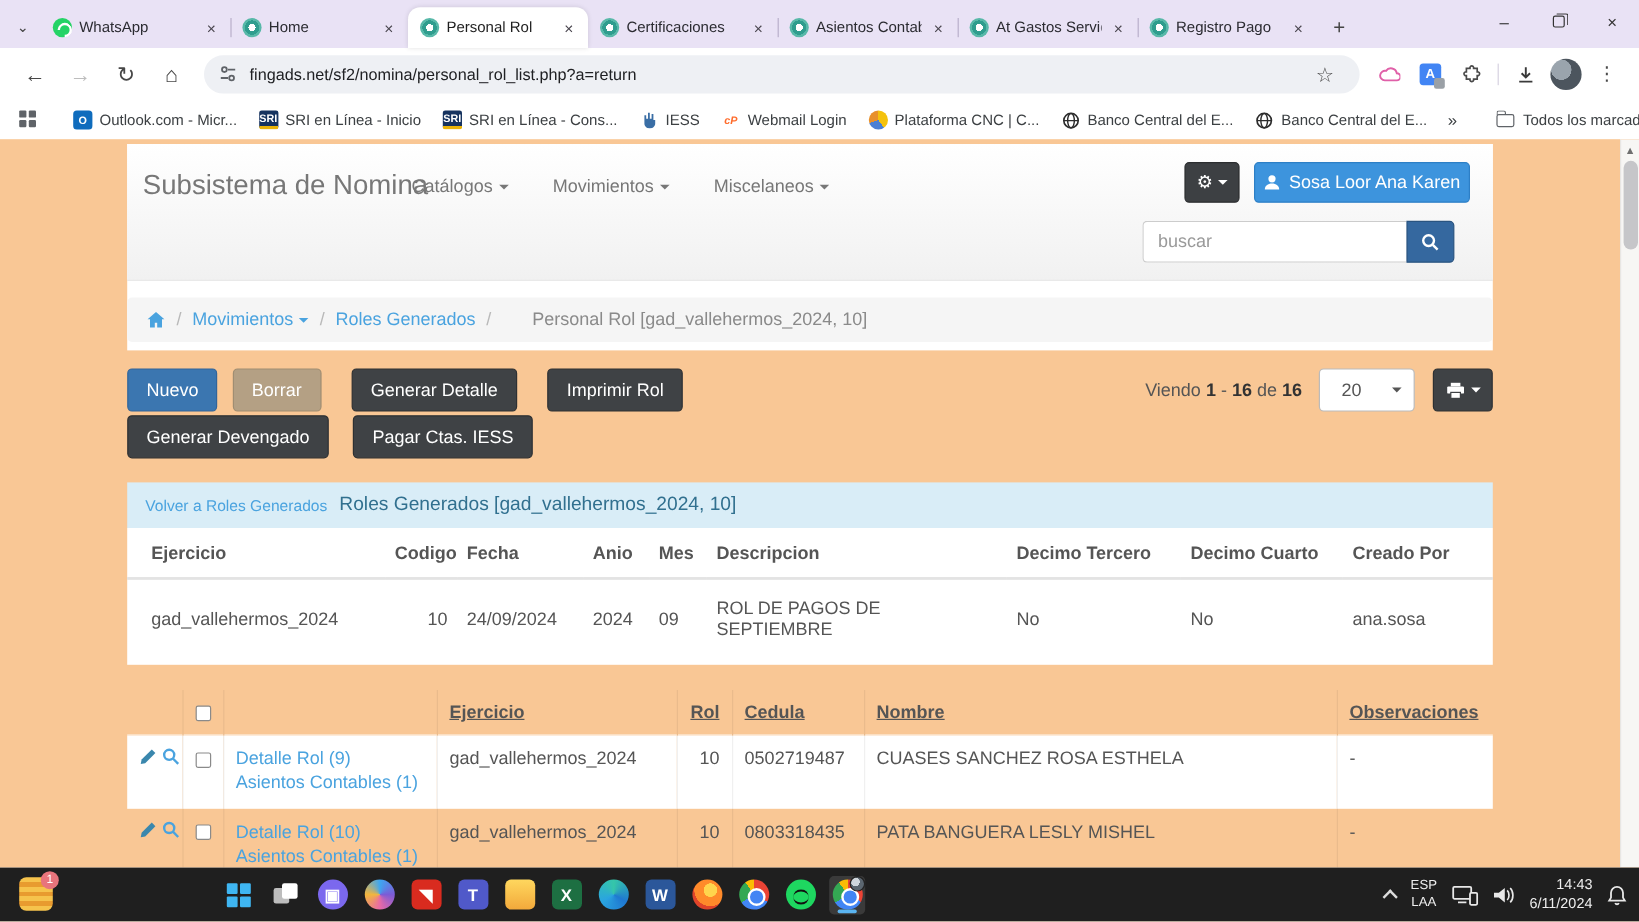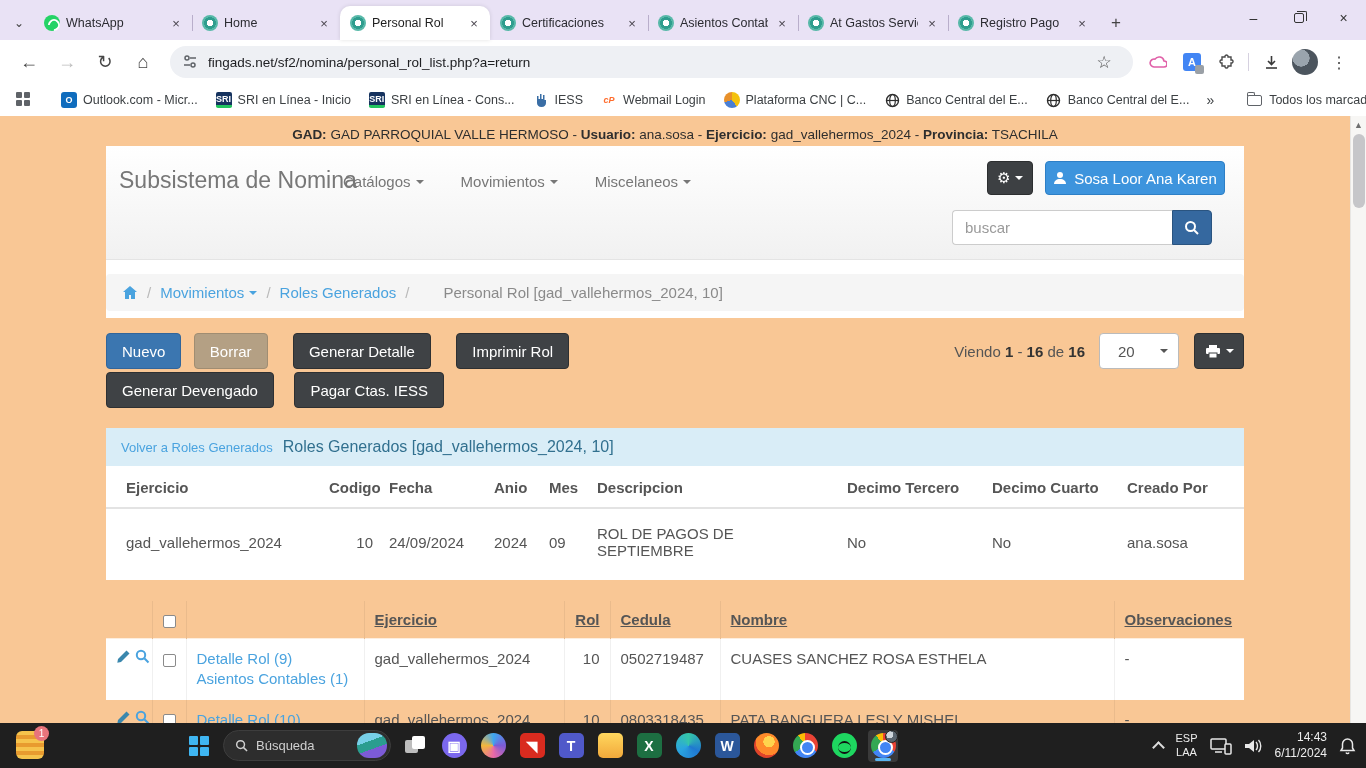--- a/index.html
+++ b/index.html
@@ -36,21 +36,21 @@
   .translate-ic { width:18px; height:18px; background:#4285f4; border-radius:3px; color:#fff; font-size:11px; font-weight:bold; display:flex; align-items:center; justify-content:center; position:relative; }
   .translate-ic::after { content:""; position:absolute; right:-3px; bottom:-3px; width:9px; height:9px; background:#9aa0a6; border-radius:2px; }
 
   .bookmarks { position:absolute; top:84px; left:0; right:0; height:32px; background:#fff; display:flex; align-items:center; padding:0 10px; }
   .bm-apps { width:16px; height:16px; display:grid; grid-template-columns:6px 6px; grid-template-rows:6px 6px; gap:2px; margin:0 6px; }
   .bm-apps span { background:#5f6368; border-radius:1px; }
   .bm-divider { width:1px; height:16px; background:#dadce0; margin:0 8px; }
   .bm-item { display:flex; align-items:center; font-size:12.5px; color:#3c4043; margin:0 9px; white-space:nowrap; }
   .bm-item .ic { width:16px; height:16px; margin-right:6px; display:flex; align-items:center; justify-content:center; font-size:9px; flex:none; }
   .ic-outlook { background:#0f6cbd; color:#fff; border-radius:3px; font-weight:bold; font-size:10px; }
-  .ic-sri { background:#16335f; color:#fff; border-radius:2px; font-weight:bold; font-size:6.5px; border-bottom:3px solid #22c55e; }
+  .ic-sri { background:#16335f; color:#fff; border-radius:2px; font-weight:bold; font-size:6.5px; border-bottom:3px solid #eab308; }
   .ic-cp { color:#ff6c2c; font-weight:bold; font-style:italic; font-size:11px; }
   .ic-cnc { background:conic-gradient(#f4c20d 0 40%, #4a7fd4 40% 70%, #e8902a 70%); border-radius:50%; }
   .bm-spacer { flex:1; }
   .bm-more { font-size:14px; color:#3c4043; margin:0 8px; }
   .folder-ic { width:15px; height:11px; background:#fff; border:1.5px solid #5f6368; border-radius:2px; position:relative; margin-right:7px; }
   .folder-ic::before { content:""; position:absolute; top:-4px; left:-1px; width:6px; height:3px; border:1.5px solid #5f6368; border-bottom:none; border-radius:2px 2px 0 0; }
 
   
   .page { position:absolute; top:116px; left:0; bottom:45px; right:0; background:#f9c795; overflow:hidden; }
   .page-inner { margin-right:16px; height:100%; }
@@ -311,33 +311,20 @@
   <span class="bm-spacer"></span>
   <span class="bm-divider"></span>
   <span class="bm-item">
       <span class="folder-ic"></span>
       <span>Todos los marcadores</span>
     </span>
 </div>
 
 <div class="page">
   <div class="page-inner">
-    <div class="banner">
-      <b>GAD:</b>
-      <span>GAD PARROQUIAL VALLE HERMOSO</span>
-      <span>-</span>
-      <b>Usuario:</b>
-      <span>ana.sosa</span>
-      <span>-</span>
-      <b>Ejercicio:</b>
-      <span>gad_vallehermos_2024</span>
-      <span>-</span>
-      <b>Provincia:</b>
-      <span>TSACHILA</span>
-    </div>
 
     <div class="container">
       <div class="whiteblock">
         <div class="navbar">
           <div class="brand">Subsistema de Nomina</div>
           <div class="menu">
             <div class="menu-item">
                 <span>Catálogos</span>
                 <span class="caret"></span>
               </div>
@@ -553,28 +540,20 @@
   </div>
   <div class="tb-center">
     <div class="tb-app">
         <span class="start-ic">
           <span></span>
           <span></span>
           <span></span>
           <span></span>
         </span>
       </div>
-    <div class="tsearch">
-      <svg width="13" height="13" viewBox="0 0 14 14">
-          <circle cx="6" cy="6" r="4.2" fill="none" stroke="#cfcfcf" stroke-width="1.6"></circle>
-          <line x1="9" y1="9" x2="13" y2="13" stroke="#cfcfcf" stroke-width="1.6"></line>
-        </svg>
-      <span class="tsearch-label">Búsqueda</span>
-      <span class="tsearch-img"></span>
-    </div>
     <div class="tb-app">
         <span class="taskview"></span>
       </div>
     <div class="tb-app">
         <span class="ic-sq circle" style="background:#7b68ee">▣</span>
       </div>
     <div class="tb-app">
         <span class="ic-sq circle copilot"></span>
       </div>
     <div class="tb-app">

